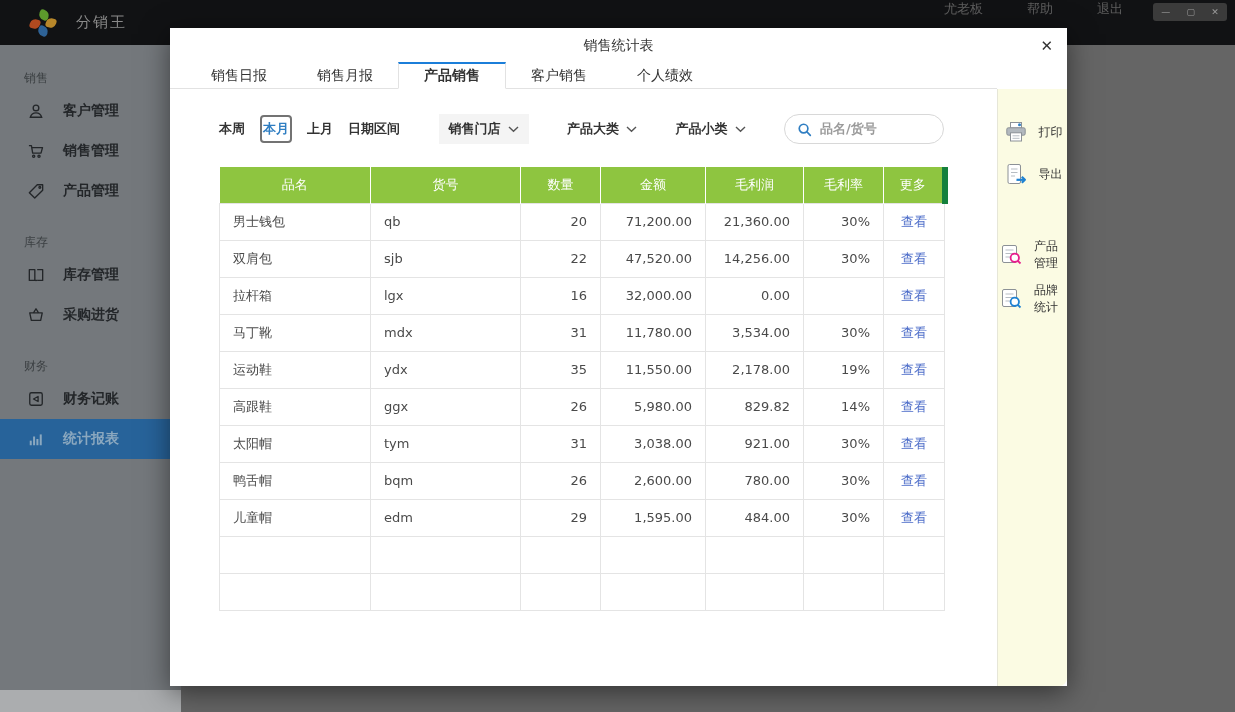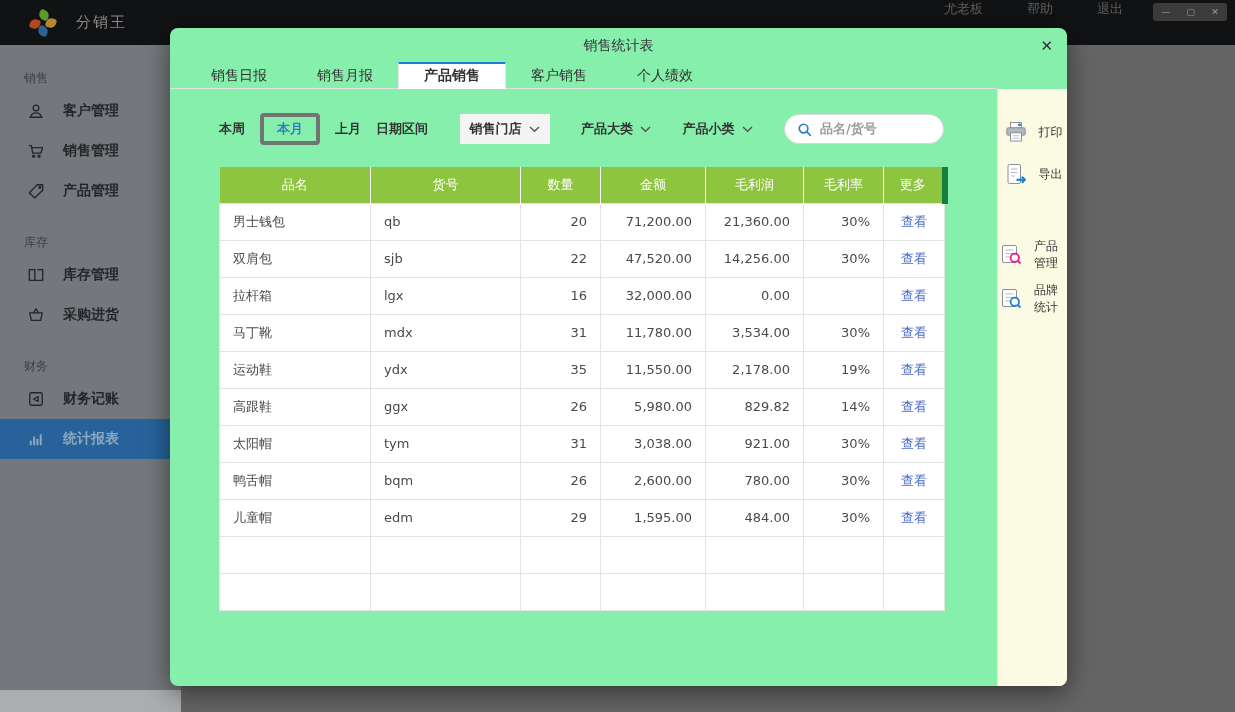--- a/index.html
+++ b/index.html
@@ -24,32 +24,32 @@
   .winctrl span { line-height:1; }
   
   .sidebar { position:absolute; left:0; top:45px; width:181px; height:645px; background:#74787c; color:#232629; }
   .bottom-strip { position:absolute; left:0; top:690px; width:181px; height:22px; background:#abadaf; }
   .side-section-label { margin:18px 0 0 24px; height:26px; line-height:26px; font-size:12px; color:#3c4043; }
   .side-section-label:first-child { margin-top:20px; }
   .side-item { height:40px; display:flex; align-items:center; padding-left:26px; gap:17px; font-size:14px; font-weight:bold; color:#232629; cursor:default; }
   .side-item svg { flex:0 0 auto; }
   .side-item.active { background:#27639a; color:#8ba8bf; }
   
-  .modal { position:absolute; left:170px; top:28px; width:897px; height:658px; background:#86efac; border-radius:8px; box-shadow:0 6px 26px rgba(0,0,0,.5); z-index:5; }
+  .modal { position:absolute; left:170px; top:28px; width:897px; height:658px; background:#ffffff; border-radius:0; box-shadow:0 6px 26px rgba(0,0,0,.5); z-index:5; }
   .modal-title { position:absolute; left:0; right:0; top:9px; text-align:center; font-size:14px; color:#333; }
   .modal-close { position:absolute; right:14px; top:9px; font-size:15px; color:#333; cursor:default; }
   .tabbar-line { position:absolute; left:0; top:60px; width:827px; height:1px; background:#e2e2e2; }
   .tabs { position:absolute; left:16px; top:34px; height:27px; display:flex; z-index:2; }
   .tab { padding:0 25px; line-height:26px; font-size:14px; color:#333; cursor:default; }
   .tab.active { font-weight:bold; background:#fff; border:1px solid #e2e2e2; border-top:2px solid #1b7ed9; border-bottom:1px solid #fff; line-height:23px; }
   
   .filterbar { position:absolute; left:49px; top:86px; width:725px; height:30px; display:flex; align-items:center; justify-content:space-between; font-size:13px; color:#333;font-weight:bold; }
   .quick { display:flex; align-items:center; gap:15px; }
   .quick span { cursor:default; }
-  .quick .chip { border:4px solid #737373; color:#2f7ec2; border-radius:4px; padding:3px 13px; }
+  .quick .chip { border:2px solid #737373; color:#2f7ec2; border-radius:4px; padding:3px 1px; }
   .dd { display:flex; align-items:center; gap:7px; cursor:default; }
   .dd.boxed { background:#f4f4f4; padding:6px 10px; }
   .searchbox { width:160px; height:30px; border:1px solid #d8d8d8; border-radius:16px; background:#fff; display:flex; align-items:center; gap:8px; padding:0 12px; }
   .searchbox .ph { color:#9b9b9b; font-size:13px; }
   
   .stat-table { position:absolute; left:49px; top:139px; width:727px; border-collapse:collapse; table-layout:fixed; font-size:13px; color:#4a4a4a; }
   .stat-table th { background:#8ec540; color:#fff; font-weight:normal; height:36px; border-right:1px solid #fff; font-size:13px; text-align:center; }
   .stat-table th:last-child { border-right:6px solid #15803d; }
   .stat-table td { height:37px; border:1px solid #e4e4e4; padding:0 13px; background:#fff; }
   .ta-l { text-align:left; } .ta-r { text-align:right; } .ta-c { text-align:center; }

